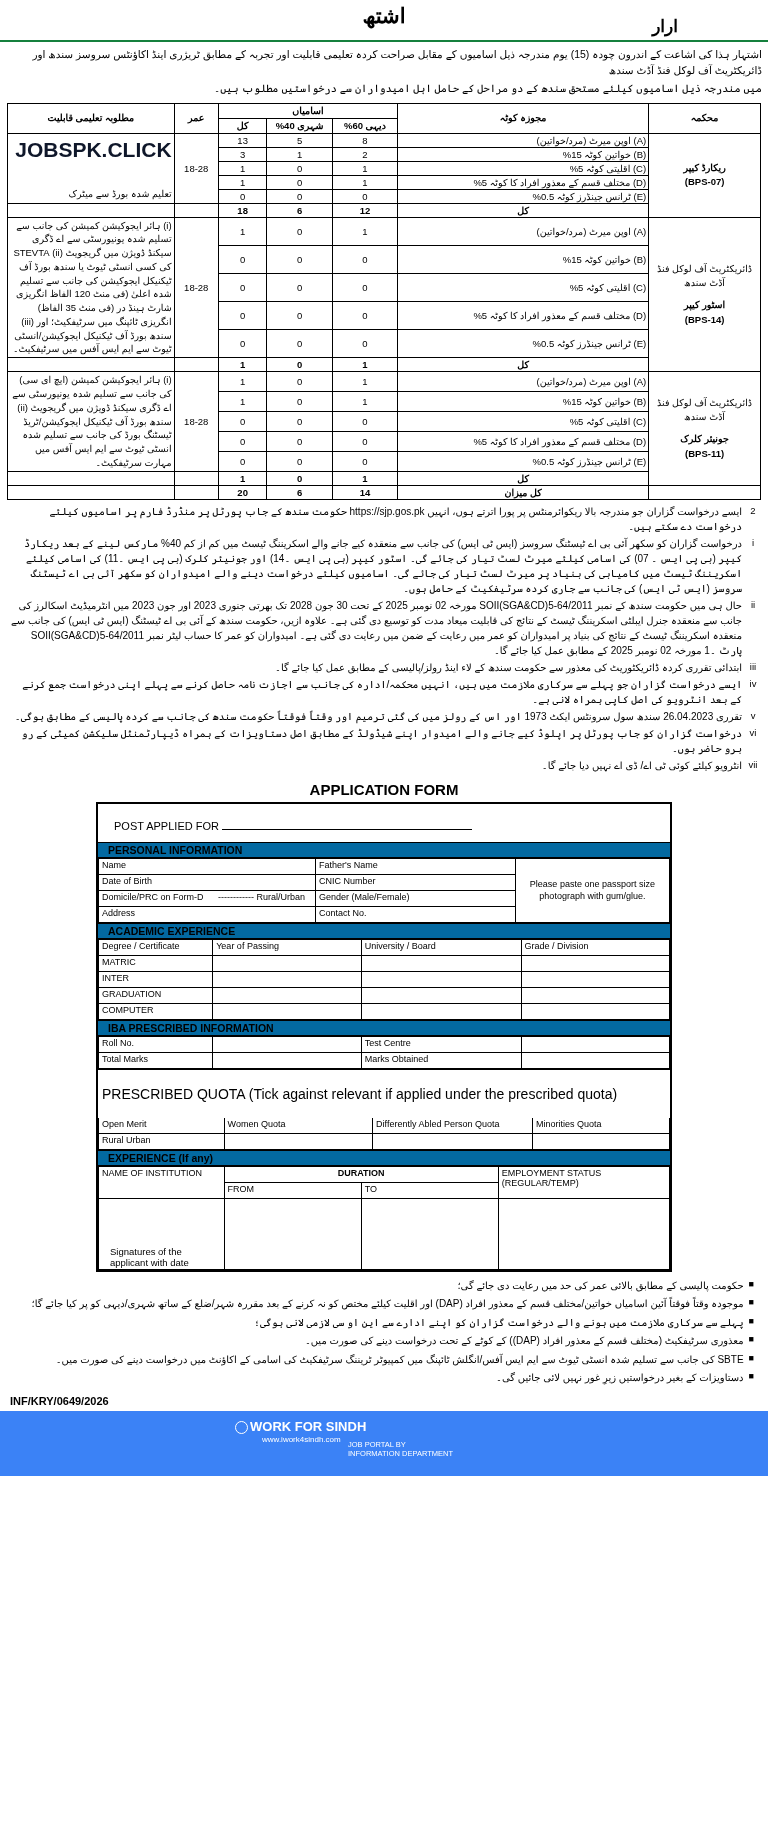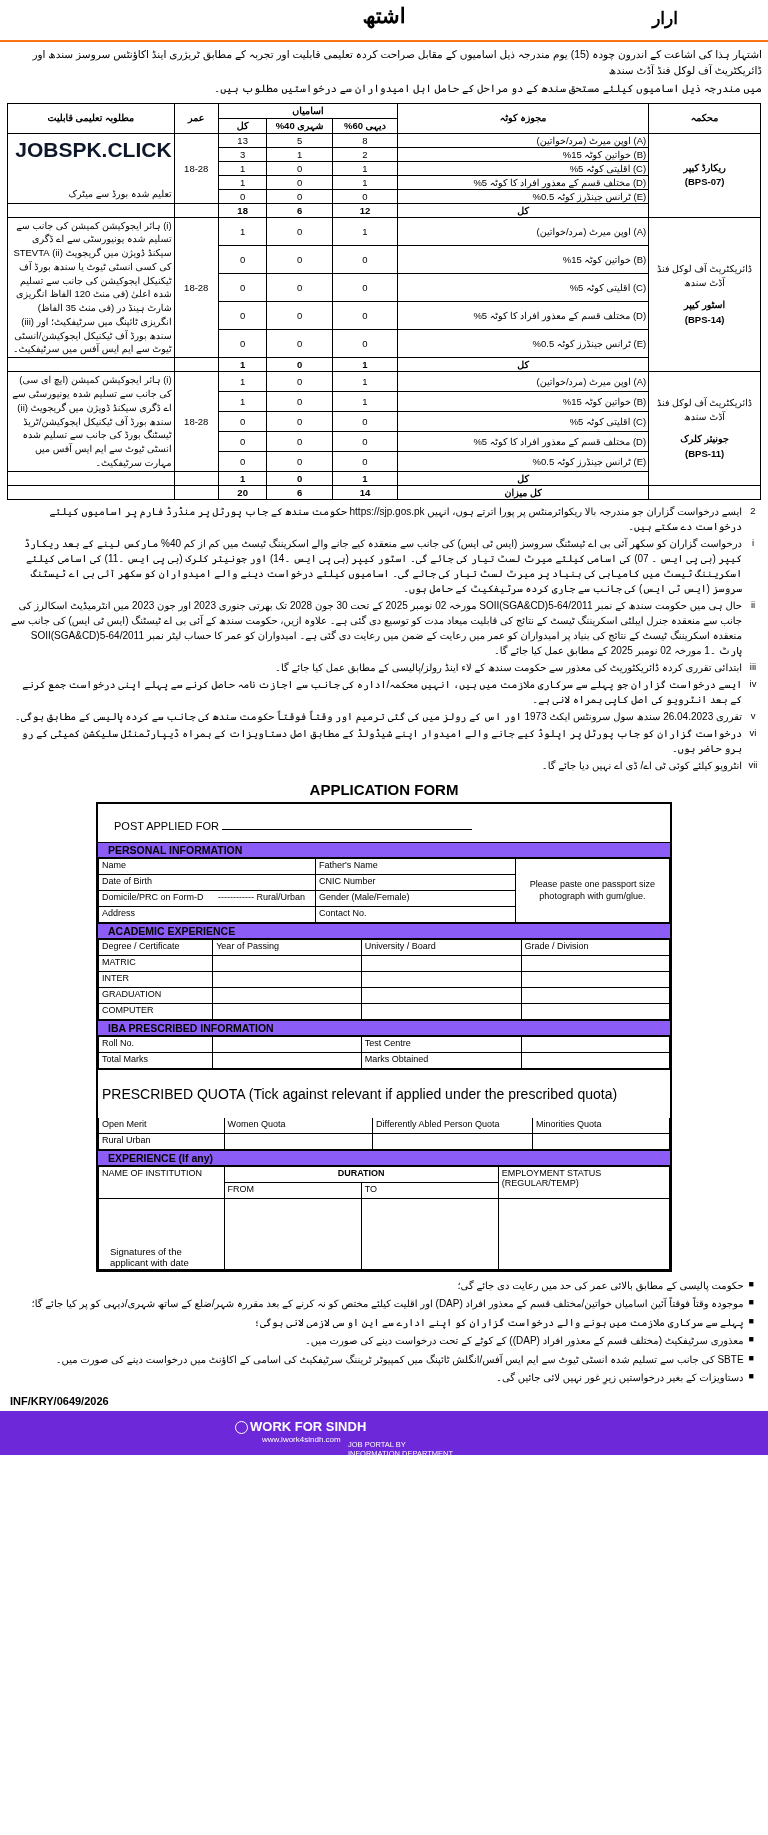--- a/index.html
+++ b/index.html
@@ -1,22 +1,22 @@
 <!DOCTYPE html>
 <html><head>
 <meta charset="utf-8">
 <style>
   html,body{margin:0;padding:0;background:#fff;}
   body{width:768px;font-family:"Liberation Sans",sans-serif;color:#000;}
   .page{width:768px;position:relative;background:#fff;}
 
   
-  .hdr{position:relative;height:40px;border-bottom:2px solid #f97316;font-family:Liberation Serif, serif;}
+  .hdr{position:relative;height:40px;border-bottom:2px solid #15803d;font-family:Liberation Serif, serif;}
   .hdr .center{position:absolute;left:0;right:0;top:4px;text-align:center;font-size:21px;font-weight:bold;letter-spacing:2px;}
-  .hdr .right{position:absolute;right:90px;top:8px;font-size:17px;font-weight:bold;letter-spacing:4px;}
+  .hdr .right{position:absolute;right:90px;top:16px;font-size:17px;font-weight:bold;letter-spacing:4px;}
 
   
   .intro{direction:rtl;text-align:right;font-size:10.5px;line-height:1.55;padding:4px 6px 4px 6px;}
   .intro p{margin:0 0 1px 0;}
 
   
   table.main{width:754px;margin:2px 7px 0 7px;border-collapse:collapse;table-layout:fixed;}
   table.main td,table.main th{border:1px solid #000;padding:1px 2px;font-size:9.5px;vertical-align:middle;}
   .c-qual{width:158px;}
   .c-age{width:42px;}
@@ -37,37 +37,37 @@
   .notes{direction:rtl;font-size:10px;line-height:1.5;margin:4px 8px 2px 8px;}
   .noterow{display:flex;flex-direction:row;gap:4px;align-items:flex-start;margin-bottom:2px;}
   .nmark{flex:0 0 auto;min-width:14px;text-align:center;font-size:9.5px;}
   .ntxt{flex:1 1 auto;text-align:right;}
 
   
   .afTitle{text-align:center;font-weight:bold;font-size:15px;margin:8px 0 4px 0;}
   .formbox{border:2px solid #000;margin:0 96px 0 96px;padding:0;}
   .postapplied{font-size:11px;padding:14px 0 10px 16px;}
   .postapplied .line{display:inline-block;border-bottom:1px solid #000;width:250px;height:11px;}
-  .secttl{font-weight:bold;font-size:10.5px;padding:1px 0 1px 10px;border-top:1px solid #000;border-bottom:1px solid #000;background:#8b5cf6;}
+  .secttl{font-weight:bold;font-size:10.5px;padding:1px 0 1px 10px;border-top:1px solid #000;border-bottom:1px solid #000;background:#0369a1;}
   table.f{width:100%;border-collapse:collapse;table-layout:fixed;}
   table.f td{border:1px solid #000;font-size:9px;padding:1px 3px;height:13px;vertical-align:top;}
   .nb-t{border-top:none !important;}
   .photo{font-size:9px;line-height:1.35;text-align:center;vertical-align:middle !important;}
   .quotaLine{font-size:14px;padding:16px 4px;border-top:1px solid #000;}
   .sigbox{height:62px;font-size:9.5px;}
   .sigtxt{padding-top:46px;padding-left:8px;font-size:9.5px;}
 
   
   .bullets{direction:rtl;font-size:10px;line-height:1.55;margin:6px 14px 2px 14px;}
   .brow{display:flex;gap:5px;align-items:flex-start;margin-bottom:3px;}
   .bdot{flex:0 0 auto;font-size:9px;line-height:1.4;}
   .btxt{flex:1 1 auto;text-align:right;}
   .inf{font-size:11px;font-weight:bold;padding:6px 0 4px 10px;}
   
-  .footer{background:#6d28d9;color:#fff;height:44px;position:relative;}
+  .footer{background:#3b82f6;color:#fff;height:65px;position:relative;}
   .footer .fl{position:absolute;left:250px;top:8px;font-size:13px;font-weight:bold;}
   .footer .fs{position:absolute;left:262px;top:24px;font-size:8px;}
   .footer .fr{position:absolute;left:348px;top:29px;font-size:7.5px;line-height:1.25;}
   .footer .emb{position:absolute;left:235px;top:10px;width:11px;height:11px;border:1.5px solid #fff;border-radius:50%;}
 </style>
 </head>
 <body>
 
 <div class="page">
 

